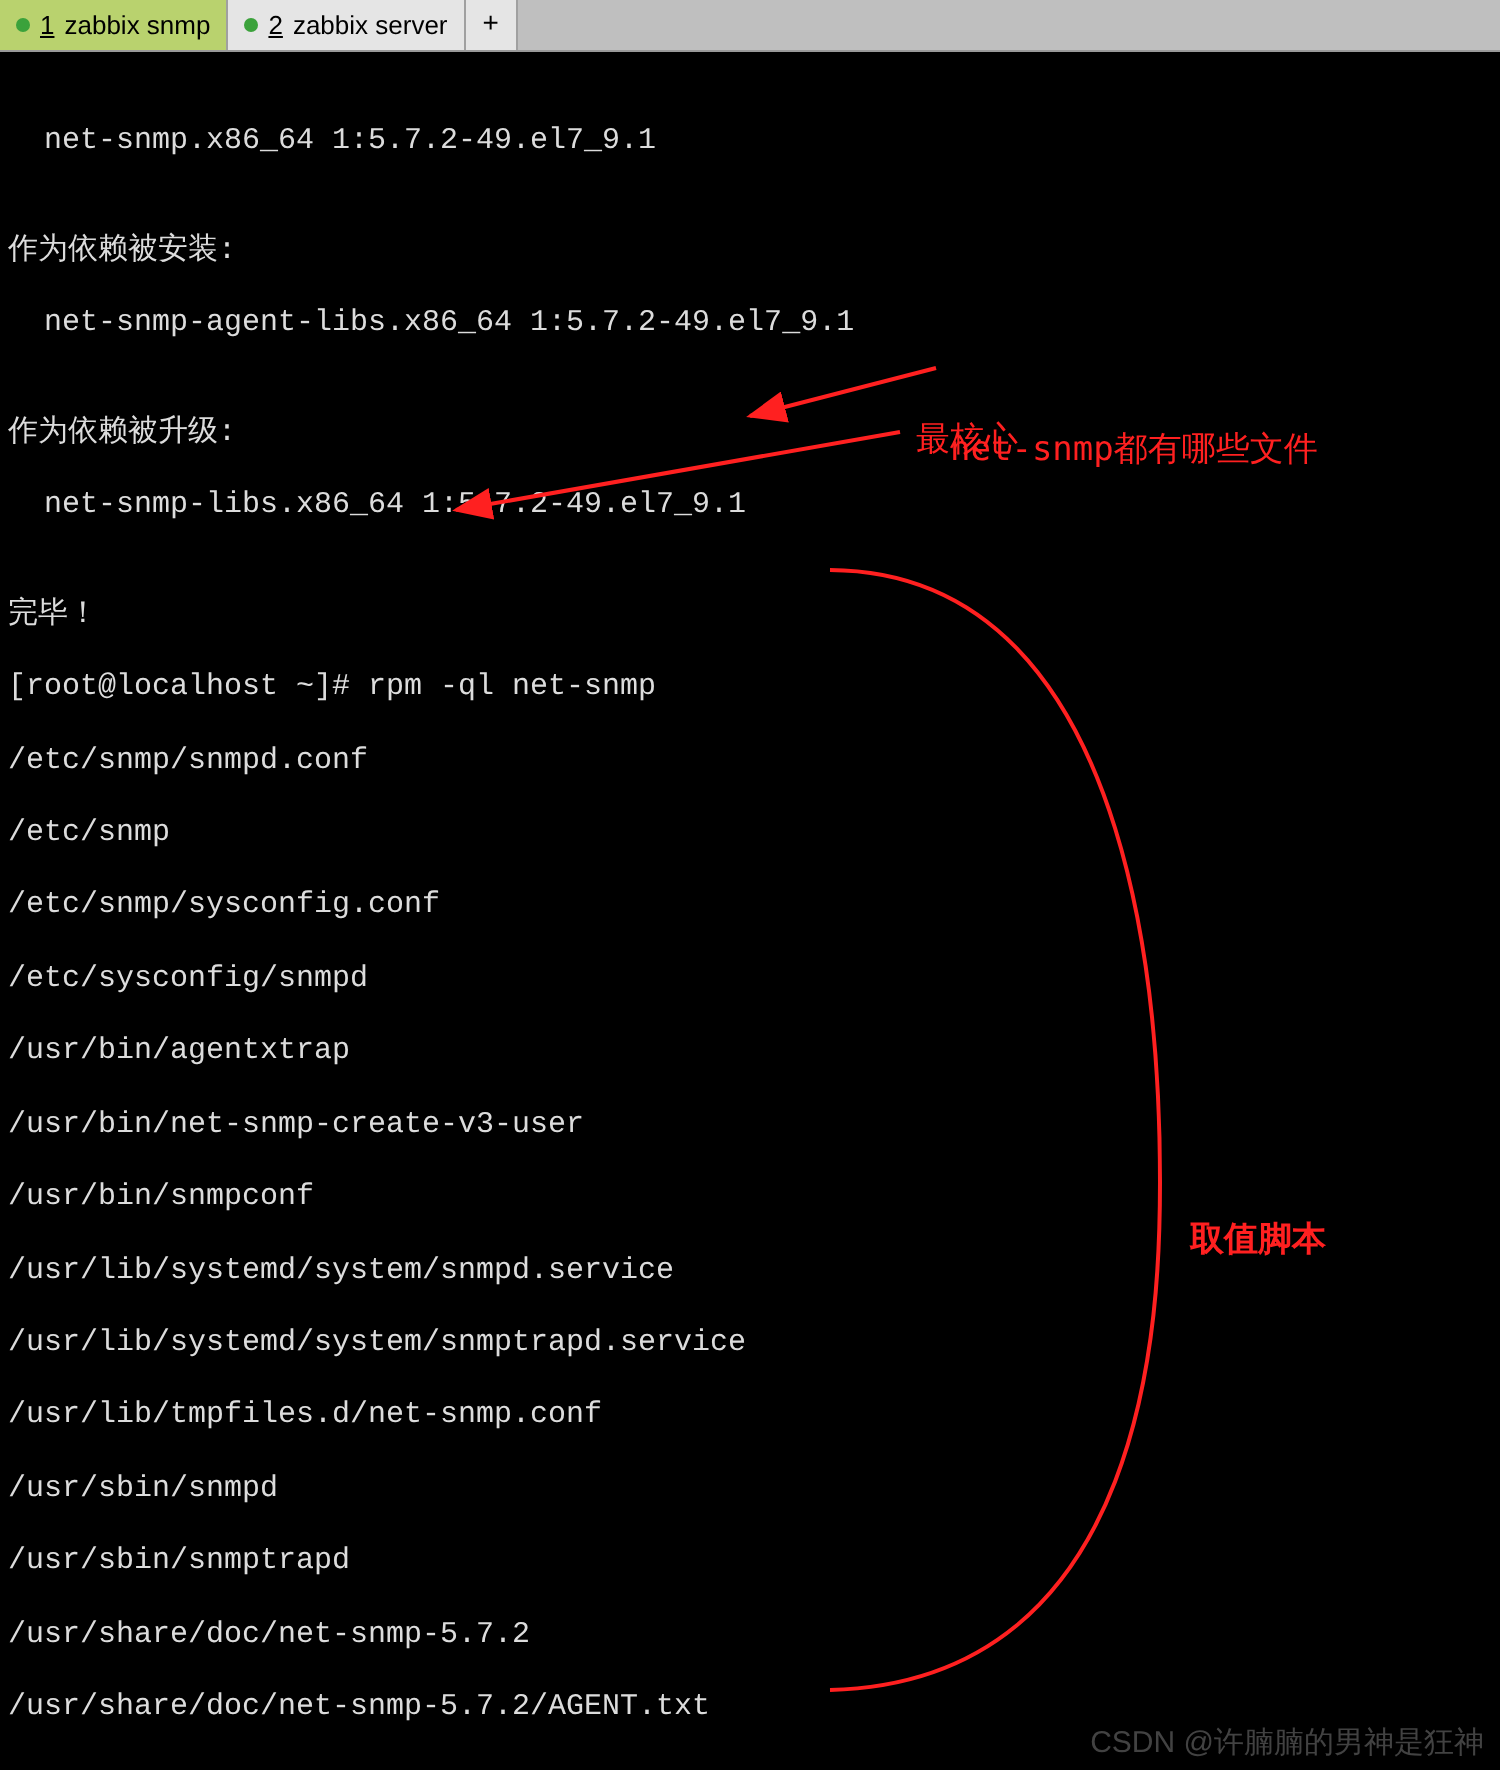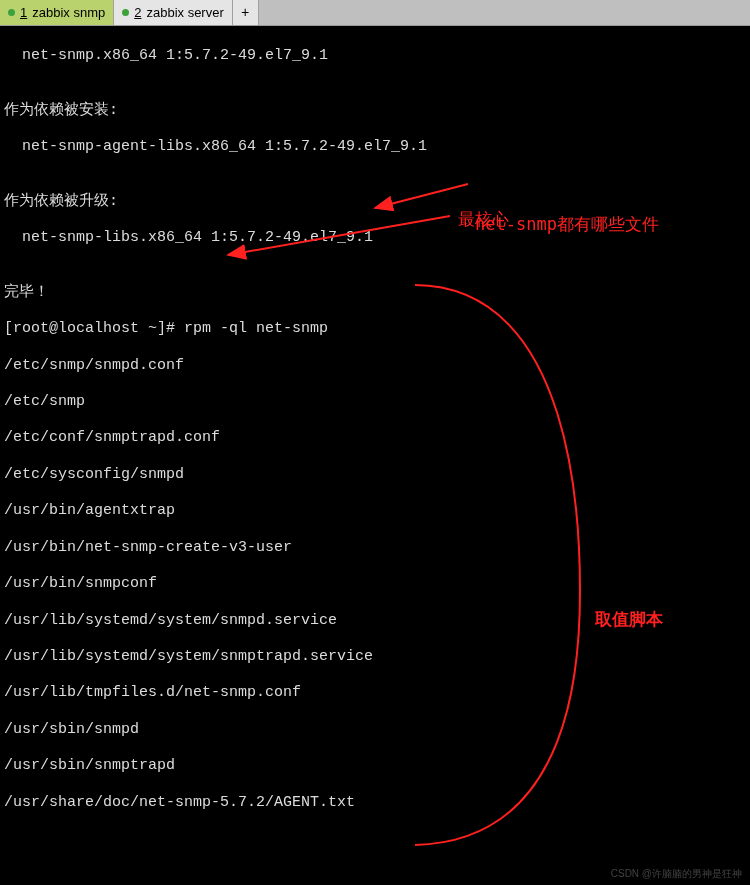--- a/index.html
+++ b/index.html
@@ -55,21 +55,21 @@
       display: flex;
       align-items: center;
       justify-content: center;
       font-size: 14px;
       cursor: pointer;
       border-right: 1px solid #a0a0a0;
     }
     .terminal {
       background: #000000;
       color: #dcdcdc;
-      padding: 3px 2px 4px 4px;
+      padding: 18px 2px 4px 4px;
       height: 860px;
       white-space: pre;
       line-height: 18.2px;
       font-size: 15px;
       overflow: hidden;
       position: relative;
     }
     .svg-overlay {
       position: absolute;
       left: 0;
@@ -85,21 +85,21 @@
       font-family: "SimSun", "NSimSun", Consolas, monospace;
       font-size: 17px;
       pointer-events: none;
       z-index: 6;
     }
     .watermark {
       position: absolute;
       right: 8px;
       bottom: 4px;
       color: rgba(120,120,120,0.55);
-      font-size: 10px;
+      font-size: 15px;
       font-family: "Microsoft YaHei", Arial, sans-serif;
       z-index: 7;
     }
     .t-line {
       display: block;
     }
   </style>
 </head>
 <body>
 
@@ -123,30 +123,31 @@
 <span class="t-line">作为依赖被安装:</span>
 <span class="t-line">  net-snmp-agent-libs.x86_64 1:5.7.2-49.el7_9.1</span>
 <span class="t-line"></span>
 <span class="t-line">作为依赖被升级:</span>
 <span class="t-line">  net-snmp-libs.x86_64 1:5.7.2-49.el7_9.1</span>
 <span class="t-line"></span>
 <span class="t-line">完毕！</span>
 <span class="t-line">[root@localhost ~]# rpm -ql net-snmp</span>
 <span class="t-line">/etc/snmp/snmpd.conf</span>
 <span class="t-line">/etc/snmp</span>
-<span class="t-line">/etc/conf/snmptrapd.conf</span>
+<span class="t-line">/etc/snmp/sysconfig.conf</span>
 <span class="t-line">/etc/sysconfig/snmpd</span>
 <span class="t-line">/usr/bin/agentxtrap</span>
 <span class="t-line">/usr/bin/net-snmp-create-v3-user</span>
 <span class="t-line">/usr/bin/snmpconf</span>
 <span class="t-line">/usr/lib/systemd/system/snmpd.service</span>
 <span class="t-line">/usr/lib/systemd/system/snmptrapd.service</span>
 <span class="t-line">/usr/lib/tmpfiles.d/net-snmp.conf</span>
 <span class="t-line">/usr/sbin/snmpd</span>
 <span class="t-line">/usr/sbin/snmptrapd</span>
+<span class="t-line">/usr/share/doc/net-snmp-5.7.2</span>
 <span class="t-line">/usr/share/doc/net-snmp-5.7.2/AGENT.txt</span>
 
 
 
 
 
 
 
 
 

